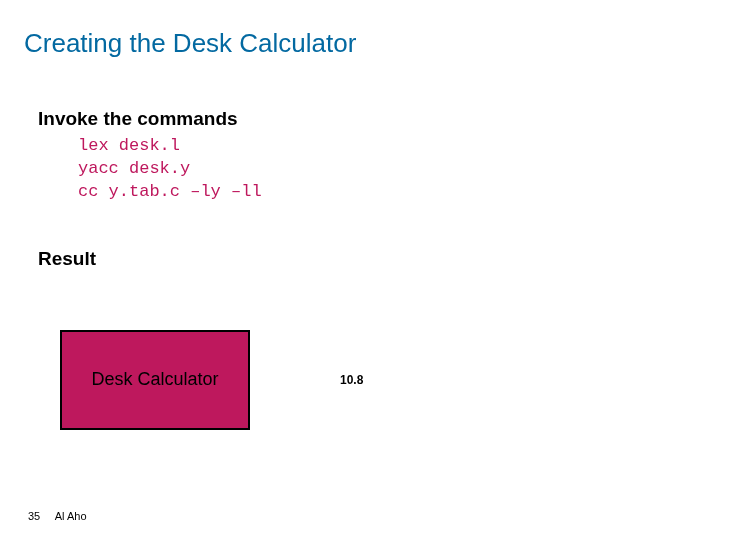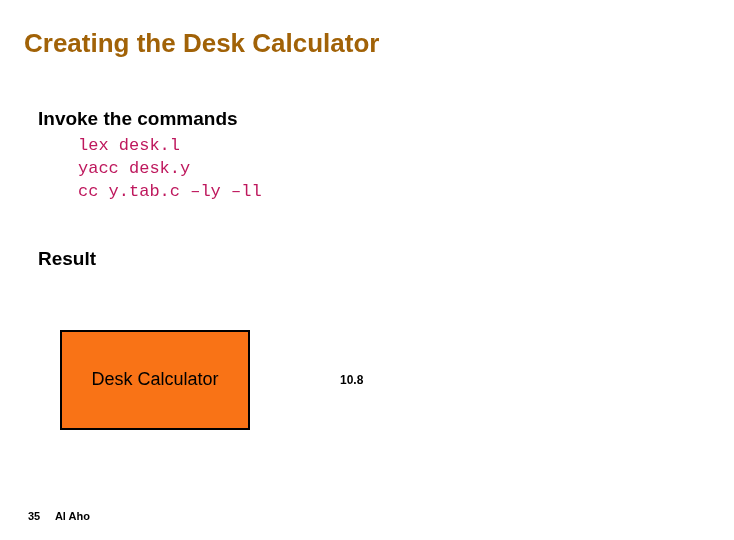--- a/index.html
+++ b/index.html
@@ -9,22 +9,22 @@
     background: #ffffff;
     font-family: Arial, Helvetica, sans-serif;
     position: relative;
     overflow: hidden;
   }
   .slide-title {
     position: absolute;
     top: 28px;
     left: 24px;
     font-size: 26px;
-    font-weight: bold;
-    color: #a16207;
+    font-weight: normal;
+    color: #0369a1;
   }
   .section-heading {
     font-size: 19px;
     font-weight: bold;
     color: #000000;
   }
   .h-invoke {
     position: absolute;
     top: 108px;
     left: 38px;
@@ -57,21 +57,21 @@
     font-size: 15px;
     font-weight: bold;
     color: #000000;
     white-space: nowrap;
     flex: 0 0 auto;
     margin-right: 40px;
   }
   .box {
     width: 190px;
     height: 100px;
-    background: #f97316;
+    background: #be185d;
     border: 2px solid #000000;
     display: flex;
     align-items: center;
     justify-content: center;
     text-align: center;
     font-size: 18px;
     font-weight: normal;
     color: #000000;
     line-height: 1.2;
     flex: 0 0 auto;
@@ -82,21 +82,20 @@
     color: #000000;
     flex: 0 0 auto;
     margin-left: 90px;
   }
   .footer {
     position: absolute;
     left: 28px;
     bottom: 18px;
     font-size: 11px;
     color: #000000;
-    font-weight: bold;
   }
   .footer .num { margin-right: 12px; }
 </style>
 </head>
 <body>
 
 <div class="slide-title">Creating the Desk Calculator</div>
 
 <div class="section-heading h-invoke">Invoke the commands</div>
 

